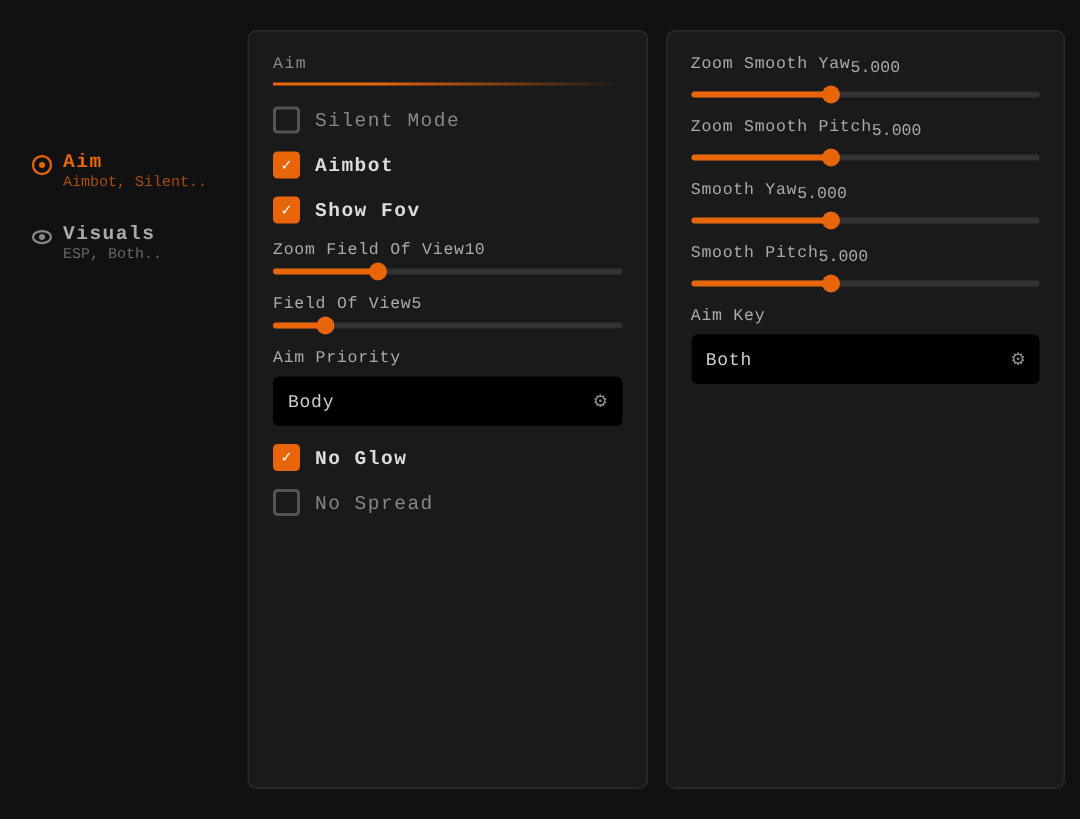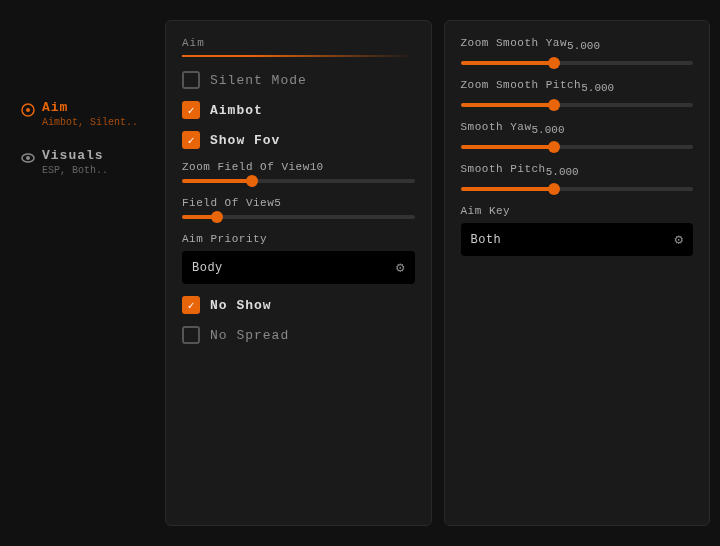--- a/index.html
+++ b/index.html
@@ -324,21 +324,21 @@
     <div style="margin-bottom: 8px;">
       <div class="slider-label" style="margin-bottom: 6px; font-size:11px; color:#aaa; letter-spacing:0.5px;">Aim Priority</div>
       <div class="dropdown-row">
         <span class="dropdown-label">Body</span>
         <span class="gear-icon">⚙</span>
       </div>
     </div>
 
     <div class="checkbox-row">
       <div class="checkbox checked"></div>
-      <span class="checkbox-label">No Show</span>
+      <span class="checkbox-label">No Glow</span>
     </div>
 
     <div class="checkbox-row">
       <div class="checkbox"></div>
       <span class="checkbox-label dim">No Spread</span>
     </div>
   </div>
 
   <div class="panel">
 

